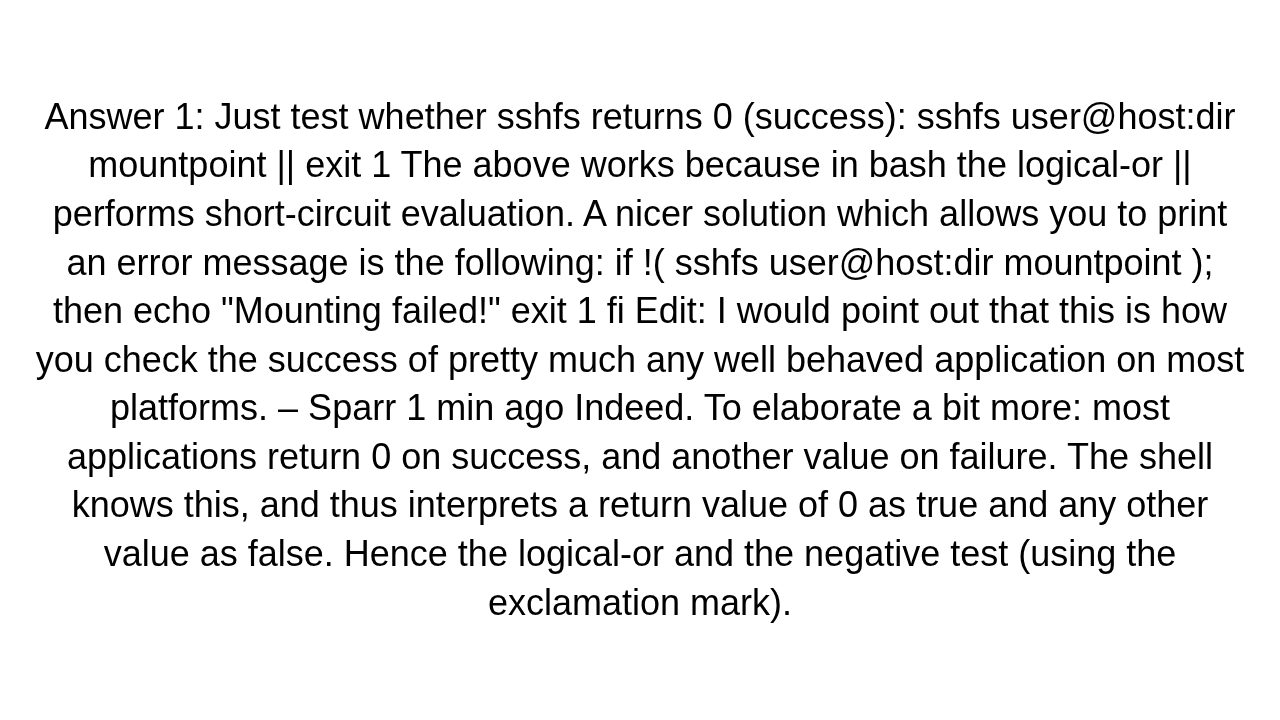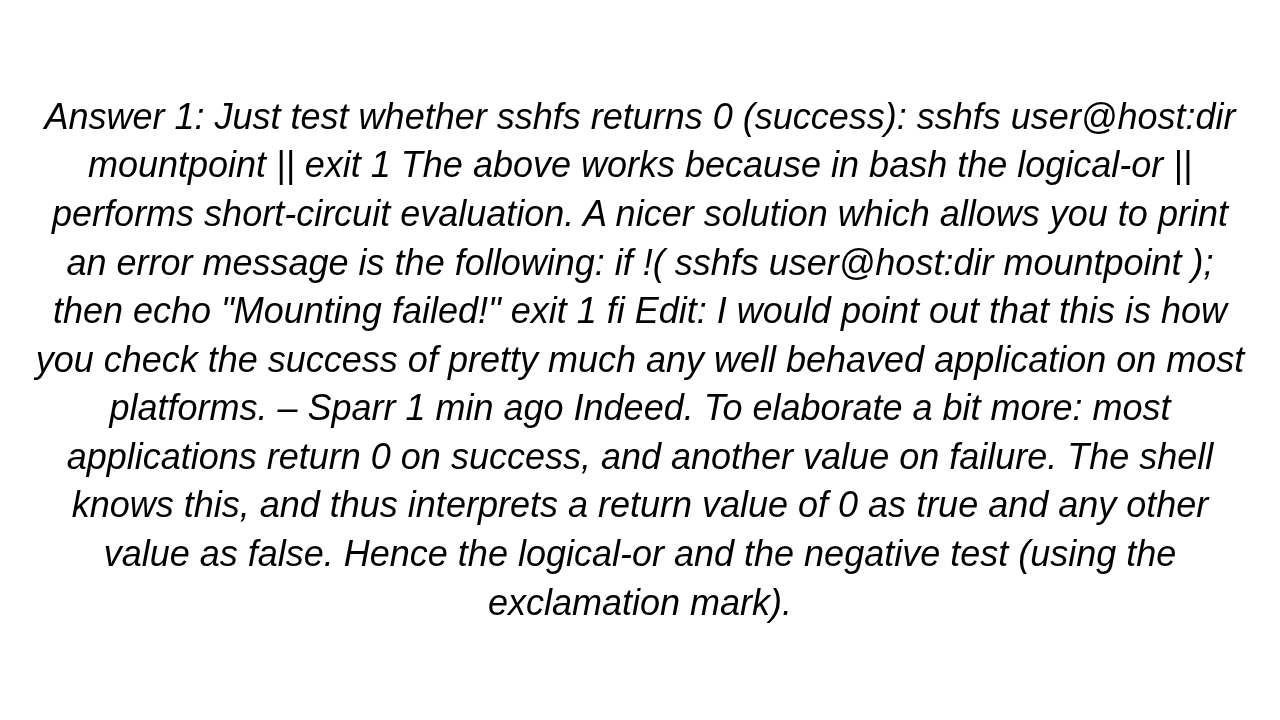--- a/index.html
+++ b/index.html
@@ -16,21 +16,20 @@
       justify-content: center;
       overflow: hidden;
     }
     .content {
       width: 1280px;
       height: 720px;
       display: flex;
       align-items: center;
       justify-content: center;
       padding: 20px 30px;
-      font-style: italic;
     }
     .text-block {
       text-align: center;
       font-family: Arial, sans-serif;
       font-size: 36px;
       line-height: 1.35;
       color: #000000;
     }
   </style>
 </head>

